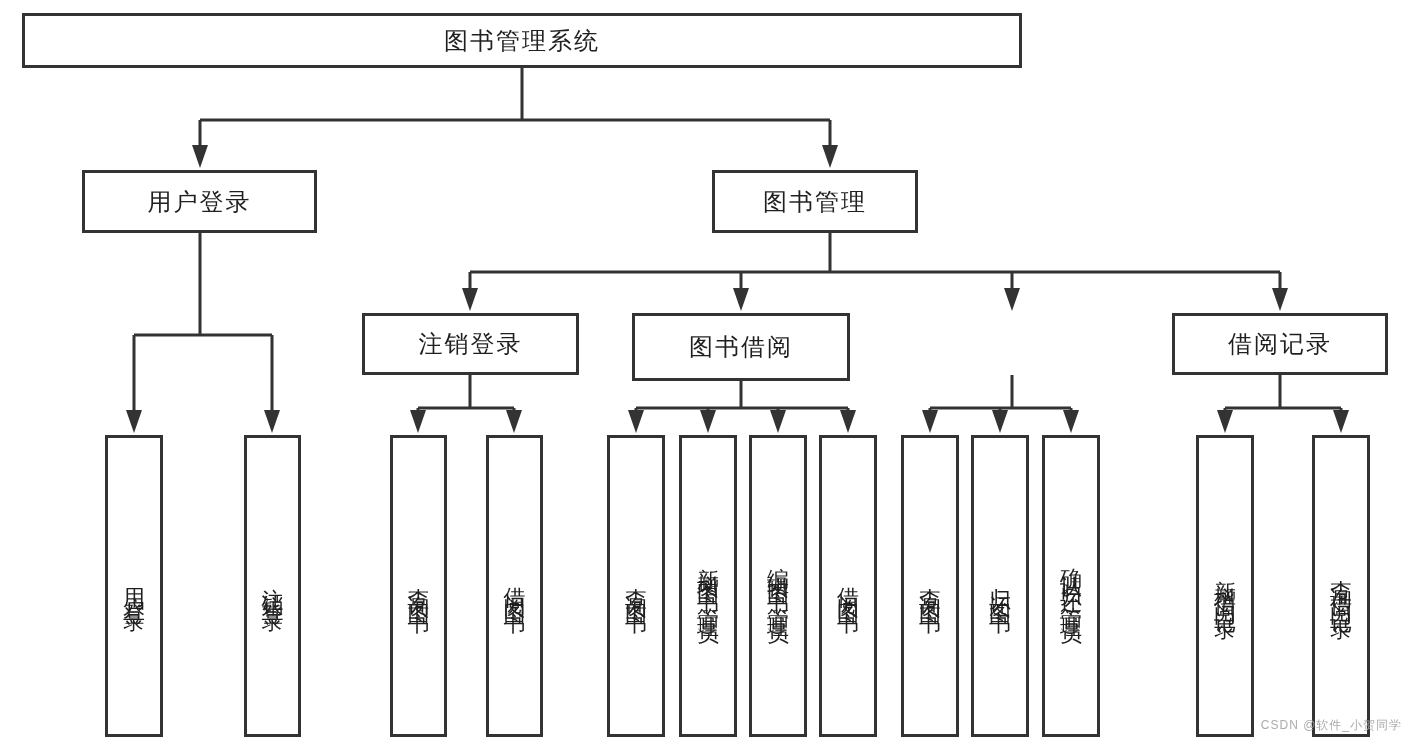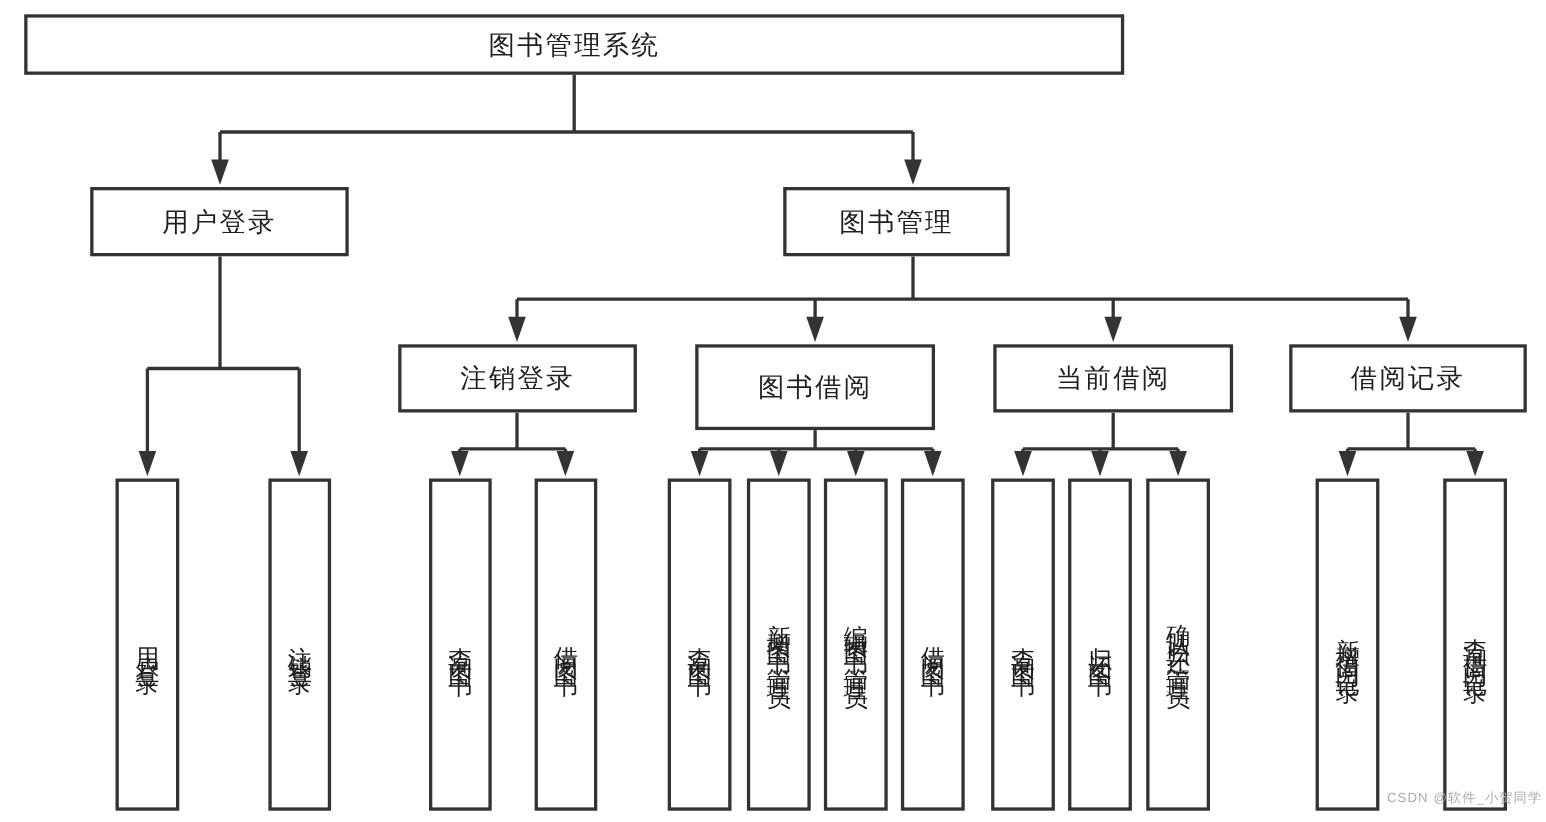--- a/index.html
+++ b/index.html
@@ -107,25 +107,22 @@
   <div class="box" style="left:82px; top:170px; width:235px; height:63px;">
     <span class="hlabel">用户登录</span>
   </div>
   <div class="box" style="left:712px; top:170px; width:206px; height:63px;">
     <span class="hlabel">图书管理</span>
   </div>
 
   <div class="box" style="left:362px; top:313px; width:217px; height:62px;">
     <span class="hlabel">注销登录</span>
   </div>
-  <div class="box" style="left:632px; top:313px; width:218px; height:78px;">
+  <div class="box" style="left:632px; top:313px; width:218px; height:68px;">
     <span class="hlabel">图书借阅</span>
-  </div>
-  <div class="box" style="left:903px; top:313px; width:218px; height:62px;">
-    <span class="hlabel">当前借阅</span>
   </div>
   <div class="box" style="left:1172px; top:313px; width:216px; height:62px;">
     <span class="hlabel">借阅记录</span>
   </div>
 
   <div class="box leaf" style="left:105px; top:435px; width:58px; height:302px;">
     <span class="vlabel">用户登录</span>
   </div>
   <div class="box leaf" style="left:244px; top:435px; width:57px; height:302px;">
     <span class="vlabel">注销登录</span>

